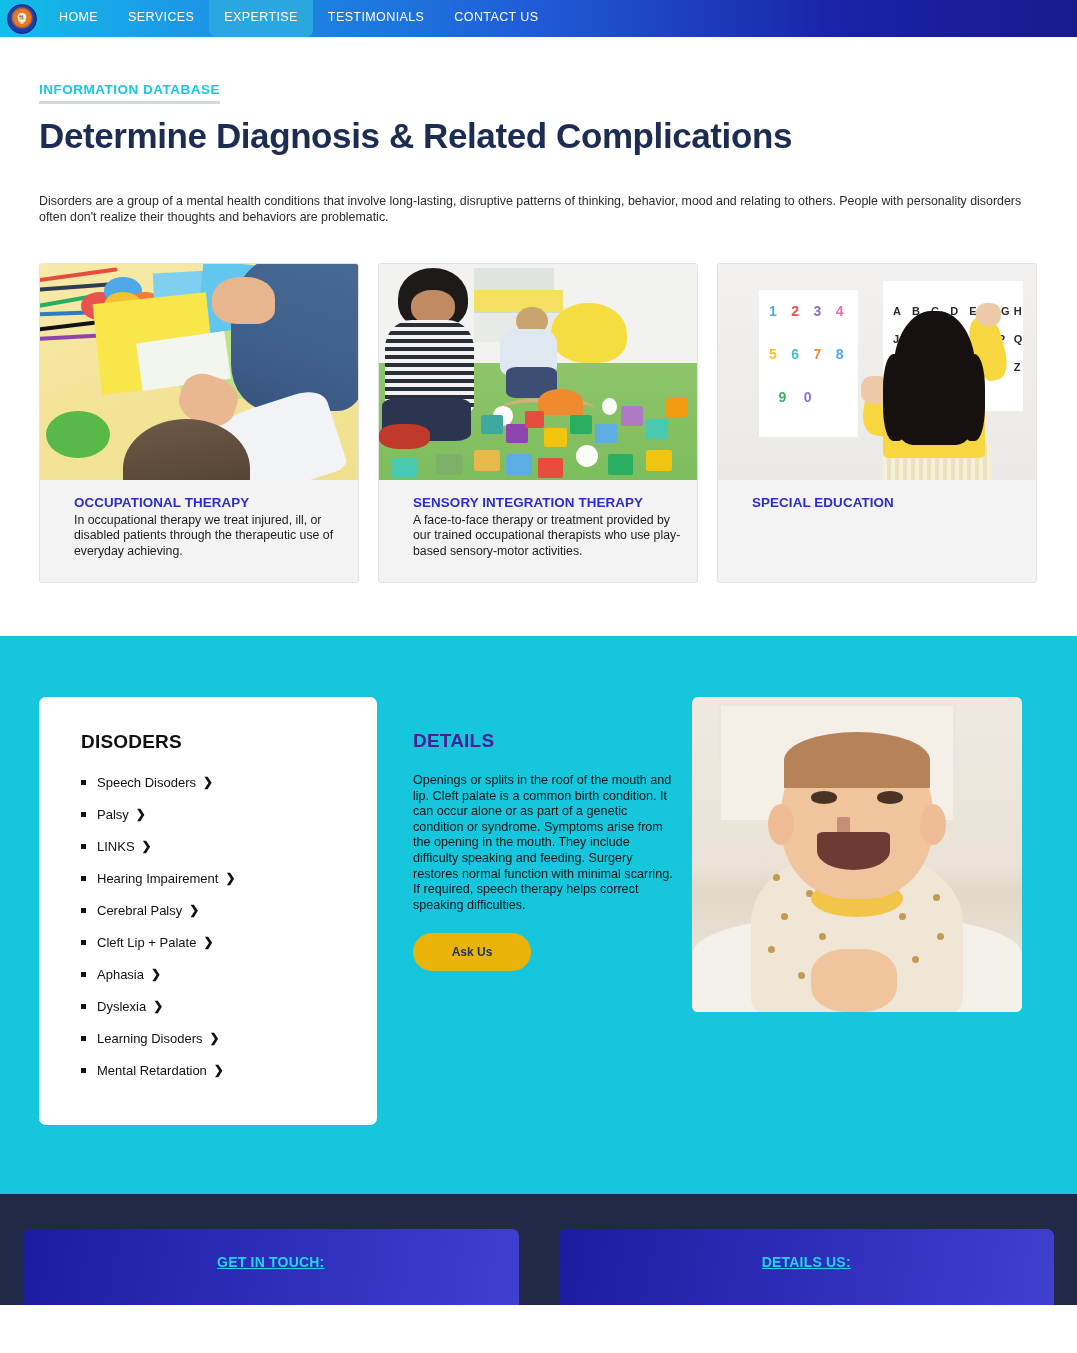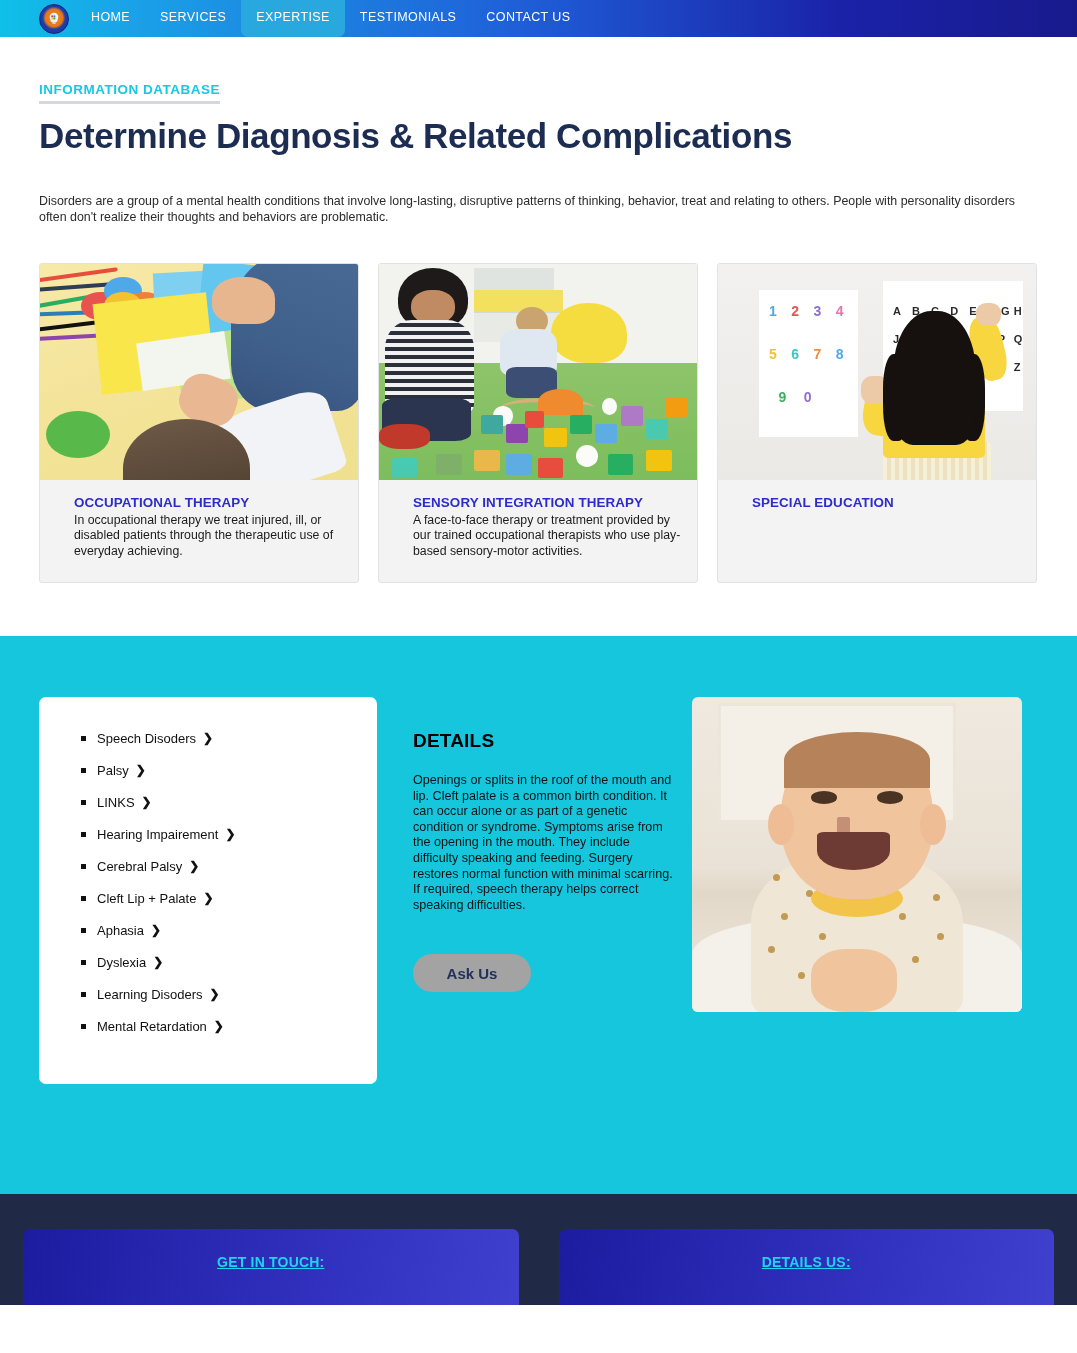--- a/index.html
+++ b/index.html
@@ -12,21 +12,20 @@
   }
   .page { position: relative; width: 1077px; height: 1353px; }
 
   
   .navbar {
     position: relative;
     height: 37px;
     background: linear-gradient(90deg, #0fc0e8 0%, #1aa2e8 12%, #1f5fd8 48%, #1a22a8 78%, #181a8c 100%);
     display: flex;
     align-items: flex-start;
-    padding-left: 32px;
   }
   .logo-wrap {
     width: 44px; height: 37px;
     display: flex; align-items: center; justify-content: center;
     flex: 0 0 auto;
   }
   .logo {
     width: 30px; height: 30px; border-radius: 50%;
     background: radial-gradient(circle at 50% 46%, #f0881e 0%, #e8761a 42%, #1b3fa8 55%, #1b2f9e 100%);
     border: 1px solid #11227e;
@@ -149,40 +148,40 @@
   }
   .disorder-item .chev {
     margin-left: 7px;
     font-size: 12px;
     font-weight: bold;
     line-height: 1;
   }
 
   .details-col { width: 290px; padding: 33px 0 0 36px; }
   .details-title {
-    color: #000000;
+    color: #4c1d95;
     font-size: 19px;
     font-weight: bold;
     letter-spacing: 0.2px;
   }
   .details-text {
     margin-top: 21px;
     color: #0d1416;
     font-size: 12.6px;
     line-height: 1.24;
     width: 262px;
   }
   .ask-btn {
-    margin-top: 41px;
+    margin-top: 20px;
     width: 118px; height: 38px;
-    background: #a3a3a3;
+    background: #eab308;
     border: none;
     border-radius: 19px;
     color: #22305c;
-    font-size: 15px;
+    font-size: 12px;
     font-weight: bold;
     font-family: "Liberation Sans", sans-serif;
     cursor: pointer;
   }
 
   .baby-wrap {
     margin-left: 25px;
     width: 330px; height: 315px;
     border-radius: 6px;
     overflow: hidden;
@@ -319,21 +318,21 @@
       <div class="navlink">SERVICES</div>
       <div class="navlink active">EXPERTISE</div>
       <div class="navlink">TESTIMONIALS</div>
       <div class="navlink">CONTACT US</div>
     </div>
   </div>
 
   <div class="top-section">
     <div class="eyebrow">INFORMATION DATABASE</div>
     <h1 class="main-title">Determine Diagnosis &amp; Related Complications</h1>
-    <p class="intro">Disorders are a group of a mental health conditions that involve long-lasting, disruptive patterns of thinking, behavior, treat and relating to others. People with personality disorders often don't realize their thoughts and behaviors are problematic.</p>
+    <p class="intro">Disorders are a group of a mental health conditions that involve long-lasting, disruptive patterns of thinking, behavior, mood and relating to others. People with personality disorders often don't realize their thoughts and behaviors are problematic.</p>
   </div>
 
   <div class="cards">
 
     <div class="card">
       <div class="card-img">
         <div class="photo p1">
           <div class="pencils">
             <div class="pen" style="top:6%;  width:120%; background:#e74c3c; transform:rotate(-8deg);"></div>
             <div class="pen" style="top:20%; width:115%; background:#2c3e50; transform:rotate(-4deg);"></div>
@@ -457,20 +456,21 @@
       <div class="card-body">
         <div class="card-title">SPECIAL EDUCATION</div>
       </div>
     </div>
   </div>
 
   <div class="cyan">
     <div class="cyan-inner">
 
       <div class="disorders-card">
+        <div class="disorders-title">DISODERS</div>
         <ul class="disorder-list">
           <li class="disorder-item">
             <span class="bullet"></span>
             <span>Speech Disoders</span>
             <span class="chev">❯</span>
           </li>
           <li class="disorder-item">
             <span class="bullet"></span>
             <span>Palsy</span>
             <span class="chev">❯</span>

